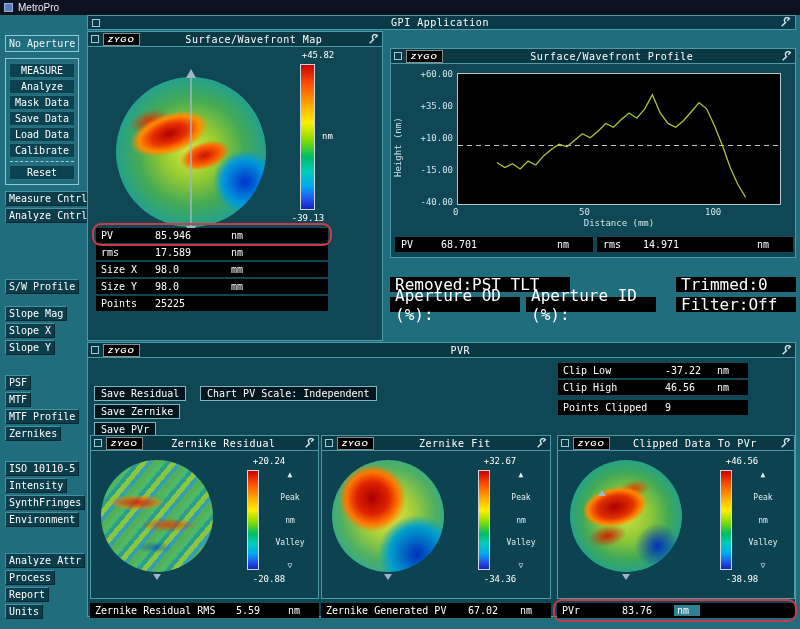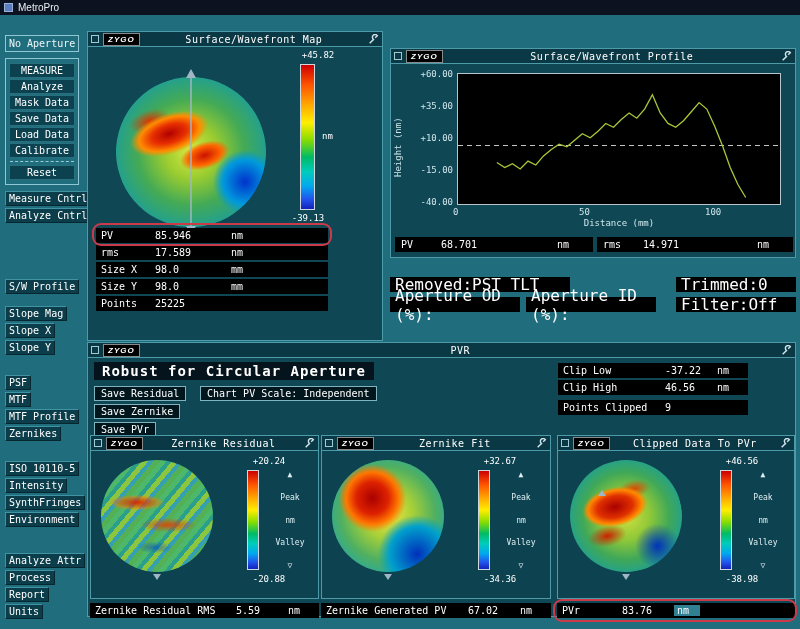--- a/index.html
+++ b/index.html
@@ -163,20 +163,29 @@
     <div class="side-btn mt20">ISO 10110-5</div>
     <div class="side-btn">Intensity</div>
     <div class="side-btn">SynthFringes</div>
     <div class="side-btn">Environment</div>
     <div class="side-btn mt26">Analyze Attr</div>
     <div class="side-btn">Process</div>
     <div class="side-btn">Report</div>
     <div class="side-btn">Units</div>
   </div>
 
+  <div class="gpi-strip">
+    <span class="menu-box"></span>
+    <span class="gpi-title">GPI Application</span>
+    <span class="wrench">
+      <svg class="wr" width="11" height="11" viewBox="0 0 10 10">
+          <path d="M1.5 8.5 L5 5 A2.5 2.5 0 1 1 8.5 1.5 L6.5 3.5" fill="none" stroke="#cfe3ea" stroke-width="1.3"></path>
+        </svg>
+    </span>
+  </div>
 
   <div class="win" style="left:87px; top:31px; width:296px; height:310px;">
     <div class="win-title">
       <span class="menu-box"></span>
       <span class="zygo">ZYGO</span>
       <span class="win-title-text">Surface/Wavefront Map</span>
       <span class="wrench">
         <svg class="wr" width="11" height="11" viewBox="0 0 10 10">
             <path d="M1.5 8.5 L5 5 A2.5 2.5 0 1 1 8.5 1.5 L6.5 3.5" fill="none" stroke="#cfe3ea" stroke-width="1.3"></path>
           </svg>
@@ -287,21 +296,20 @@
       <span class="menu-box"></span>
       <span class="zygo">ZYGO</span>
       <span class="win-title-text">PVR</span>
       <span class="wrench">
         <svg class="wr" width="11" height="11" viewBox="0 0 10 10">
             <path d="M1.5 8.5 L5 5 A2.5 2.5 0 1 1 8.5 1.5 L6.5 3.5" fill="none" stroke="#cfe3ea" stroke-width="1.3"></path>
           </svg>
       </span>
     </div>
 
-    <div class="pvr-heading">Robust for Circular Aperture</div>
     <div class="pbtn" style="left:6px; top:43px;text-align:right;">Save Residual</div>
     <div class="pbtn" style="left:112px; top:43px;">Chart PV Scale: Independent</div>
     <div class="pbtn" style="left:6px; top:61px;">Save Zernike</div>
     <div class="pbtn" style="left:6px; top:79px;">Save PVr</div>
 
     <div class="stat-row clip-row" style="top:20px;">
       <span class="stat-label">Clip Low</span>
       <span class="stat-value">-37.22</span>
       <span class="stat-unit">nm</span>
     </div>

